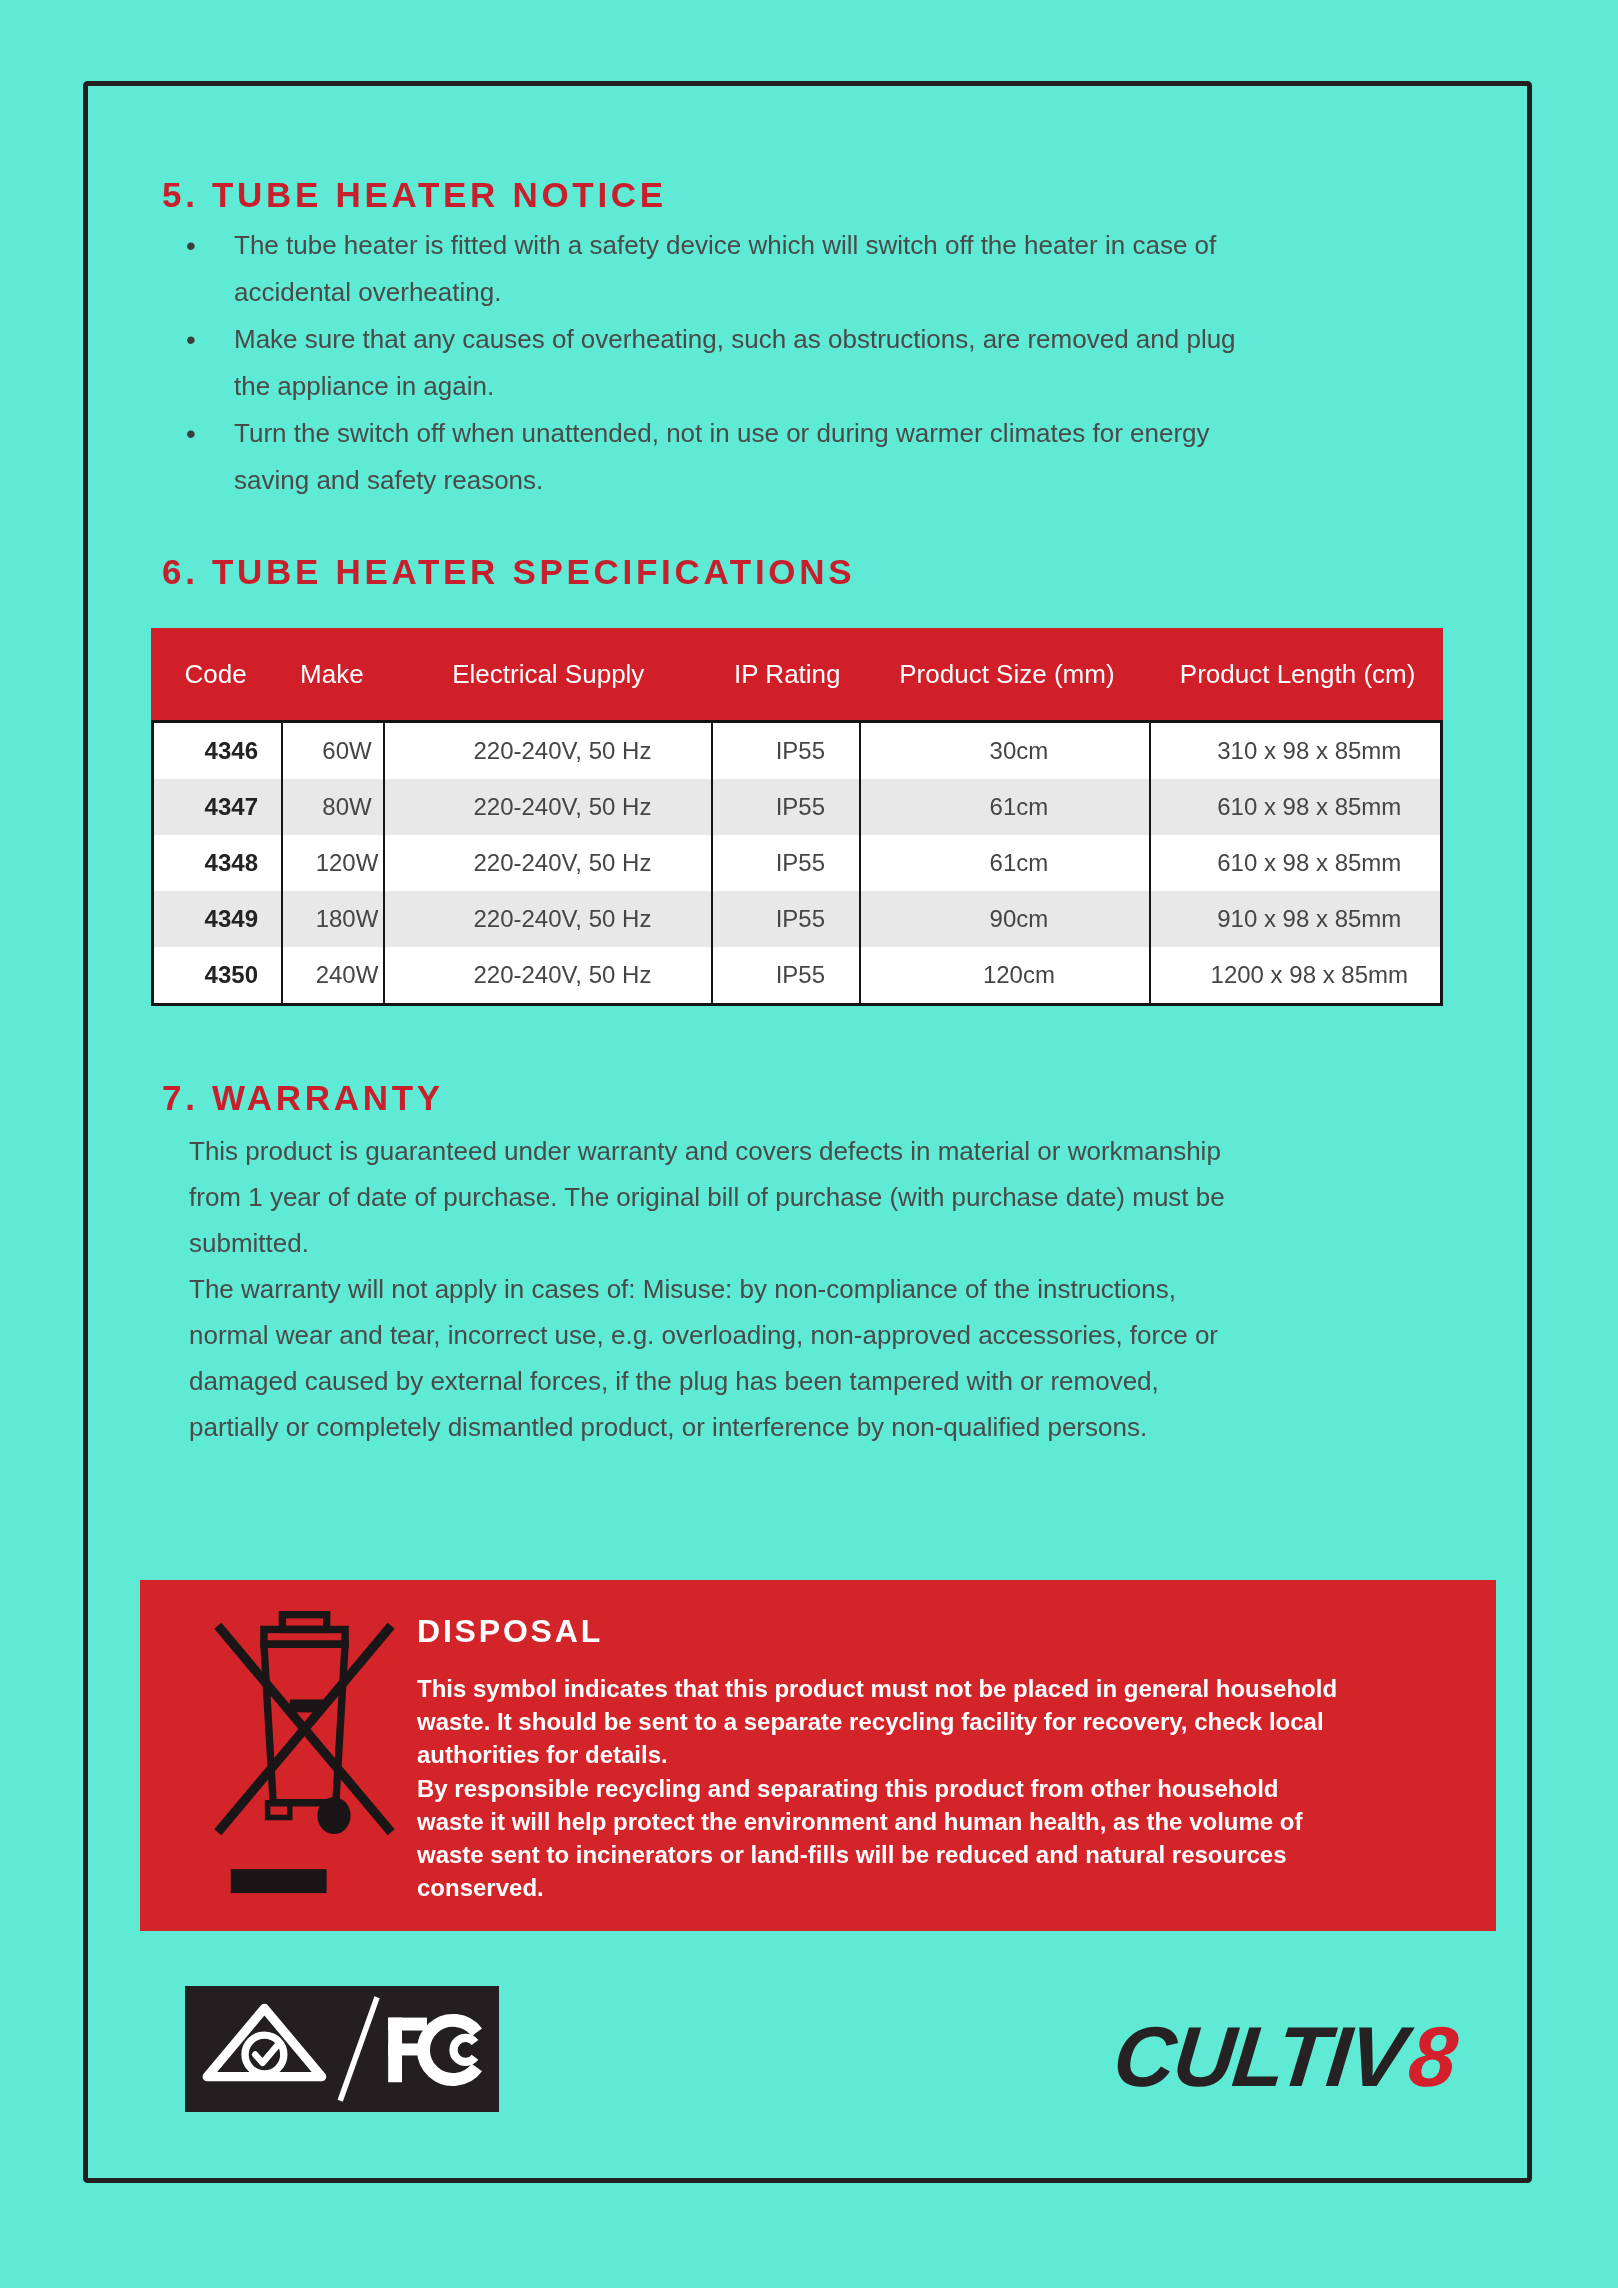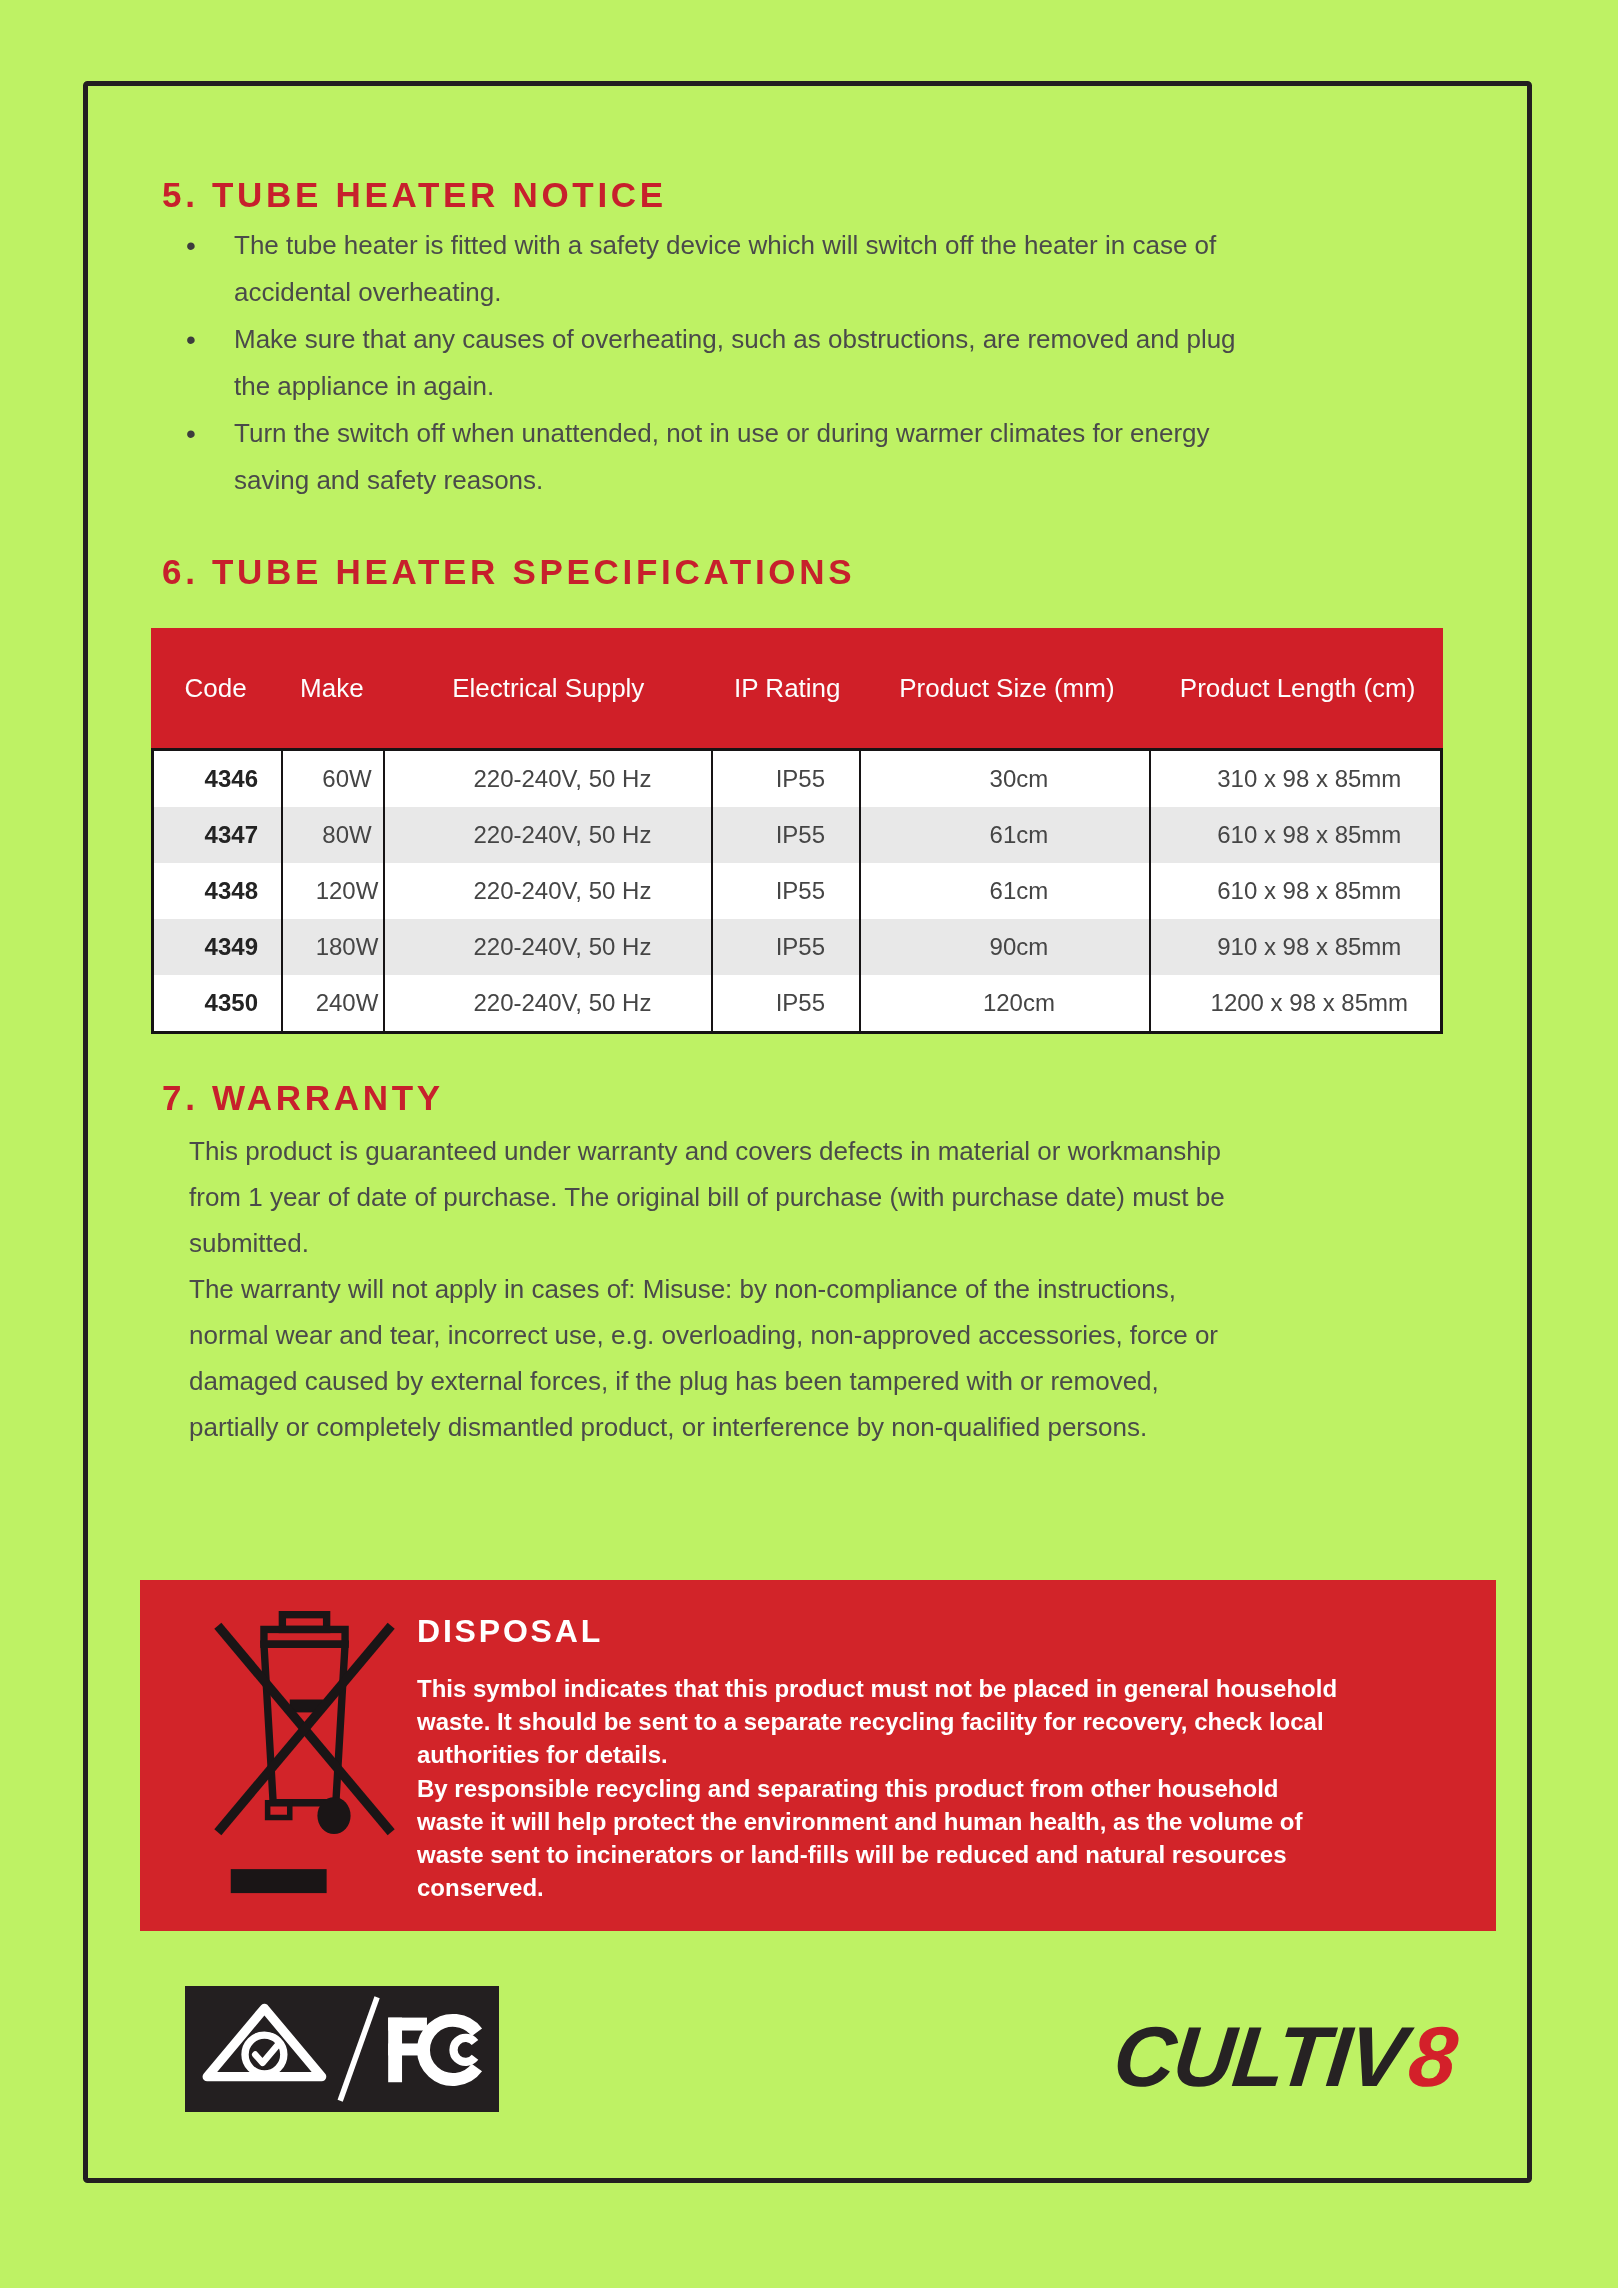--- a/index.html
+++ b/index.html
@@ -1,17 +1,17 @@
 <!DOCTYPE html>
 <html style="font-size:14.8px"><head>
 <meta charset="utf-8">
 <style>
   html,body{margin:0;padding:0;background:#ffffff;}
   .page{
-    position:relative;width:1619px;height:2289px;background:#bef264;overflow:hidden;
+    position:relative;width:1619px;height:2289px;background:#5eead4;overflow:hidden;
     font-family:"Liberation Sans","DejaVu Sans",sans-serif;color:#454545;
   }
   .frame{
     position:absolute;left:83px;top:81px;width:1449px;height:2102px;
     border:5.5px solid #231f20;border-radius:4.6px;box-sizing:border-box;
   }
   .sec-title{
     position:absolute;margin:0;font-weight:700;font-size:35px;letter-spacing:3.7px;
     color:#c7202c;white-space:nowrap;
   }
@@ -21,21 +21,21 @@
 
   
   .bullets{position:absolute;left:186px;top:222px;width:1292px;}
   .bullet{display:flex;align-items:flex-start;}
   .bullet .dot{width:20px;flex:0 0 20px;font-size:28px;line-height:47px;color:#3d3d3d;}
   .bullet .btxt{font-size:26px;line-height:47px;color:#4a4a4a;white-space:pre-line;margin-left:28px;}
 
   
   .spec-table{position:absolute;left:151px;top:628px;width:1292px;}
   .grid-row{display:grid;grid-template-columns:10% 8% 25.5% 11.5% 22.5% 22.5%;}
-  .thead{height:120px;background:#d01f28;}
+  .thead{height:92px;background:#d01f28;}
   .th{display:flex;align-items:center;justify-content:center;color:#fdfdfd;font-size:26px;white-space:nowrap;}
   .tbody{border:3.7px solid #161314;}
   .tr{height:56px;background:#ffffff;}
   .tr.alt{background:#e8e8e8;}
   .td{display:flex;align-items:center;justify-content:center;font-size:24px;color:#454545;
       border-right:2.8px solid #161314;white-space:nowrap;padding-left:28px;}
   .td:last-child{border-right:none;}
   .td.code{font-weight:700;color:#232323;}
 
   

